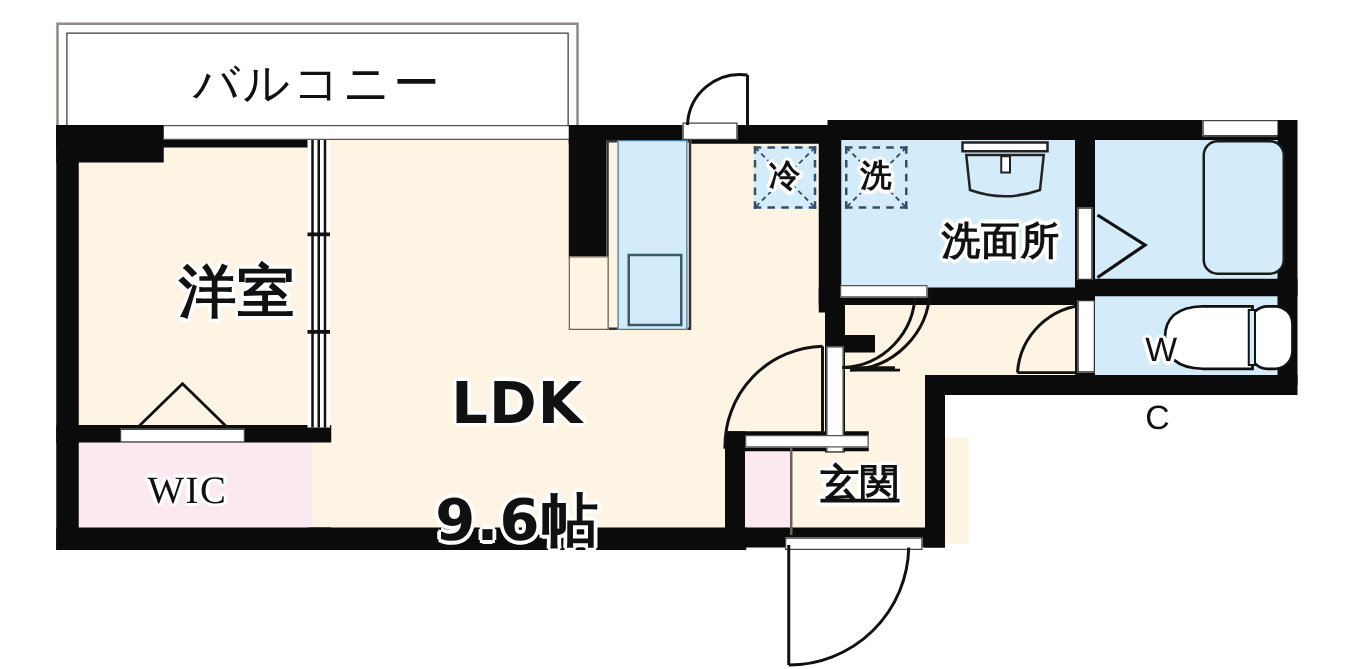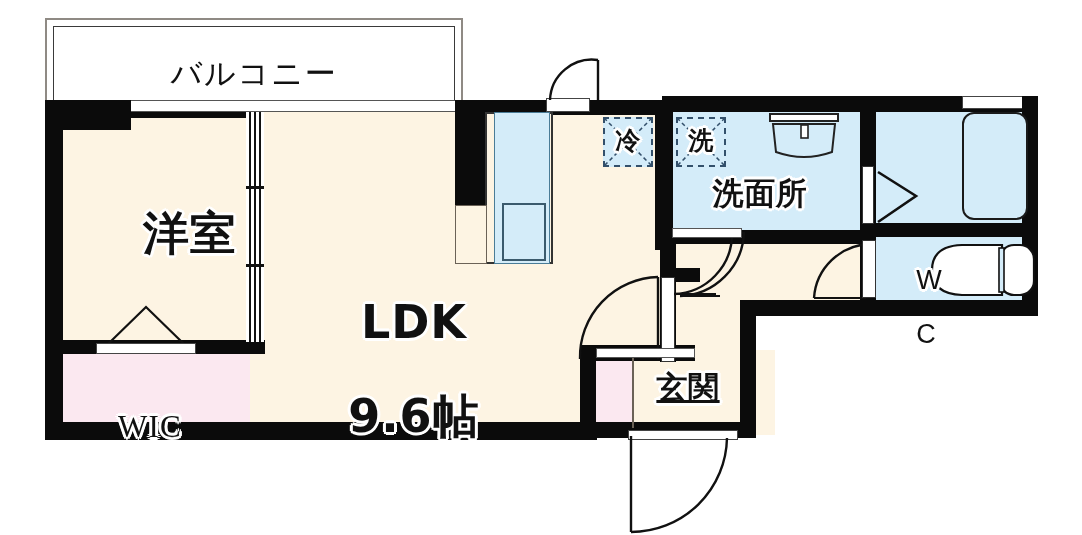--- a/index.html
+++ b/index.html
@@ -25,25 +25,25 @@
     font-weight:700;
     white-space:pre;
     text-align:center;
     line-height:1.02;
     letter-spacing:.02em;
     text-shadow:
       2px 0 0 #fff, -2px 0 0 #fff, 0 2px 0 #fff, 0 -2px 0 #fff,
       2px 2px 0 #fff, -2px 2px 0 #fff, 2px -2px 0 #fff, -2px -2px 0 #fff,
       3px 0 0 #fff, -3px 0 0 #fff, 0 3px 0 #fff, 0 -3px 0 #fff;
   }
-  .lbl-balcony{font-size:31px;font-weight:400;letter-spacing:.06em;text-shadow:none;margin-top:10px;}
+  .lbl-balcony{font-size:37px;font-weight:400;letter-spacing:.06em;text-shadow:none;}
   .lbl-room{font-size:46px;}
   .lbl-ldk{font-size:46px;}
-  .lbl-wic{font-size:31px;font-family:"Liberation Serif","DejaVu Serif",serif;font-weight:400;letter-spacing:.04em;margin-top:35px;}
-  .lbl-sen{font-size:31px;}
+  .lbl-wic{font-size:31px;font-family:"Liberation Serif","DejaVu Serif",serif;font-weight:400;letter-spacing:.04em;}
+  .lbl-sen{font-size:31px;text-align:right;}
   .lbl-genkan{font-size:31px;}
   .lbl-bath{font-size:28px;}
   .lbl-wc{font-size:27px;font-family:"Liberation Sans","DejaVu Sans",sans-serif;font-weight:400;line-height:1.0;}
   .lbl-small{font-size:25px;}
 
   
   .appl{border:2px dashed #33506b;background:var(--blue,#d4ecf9);}
   .appl svg{display:block;}
 
   

